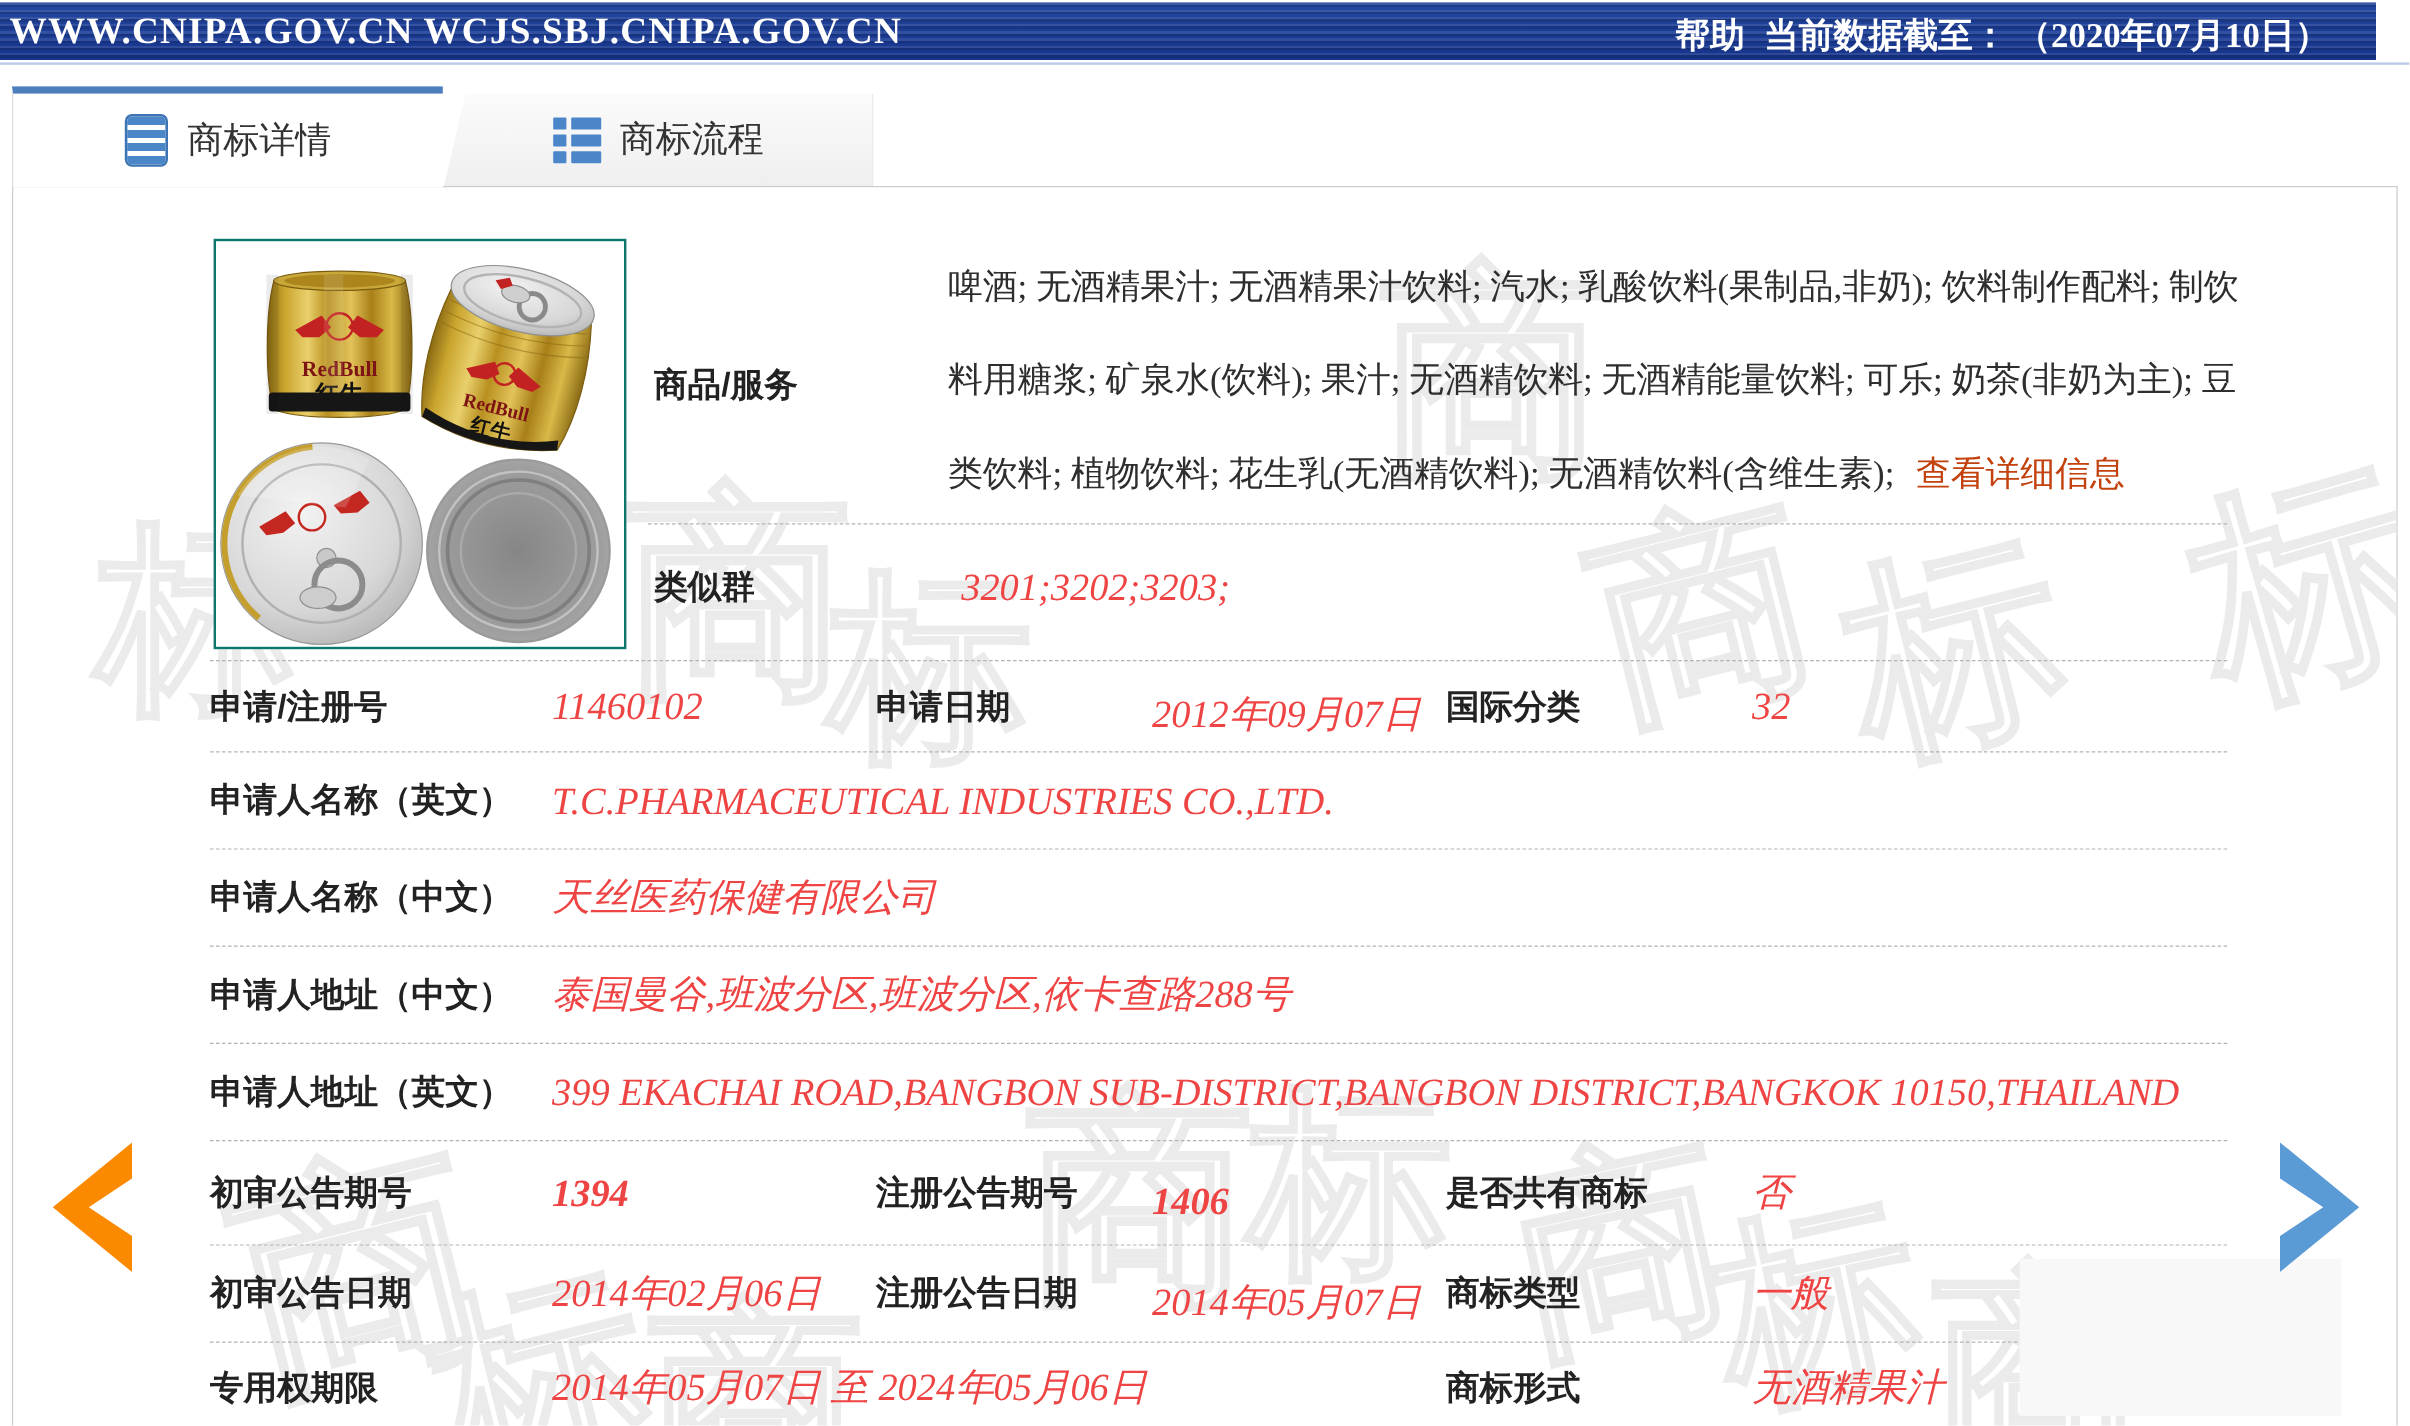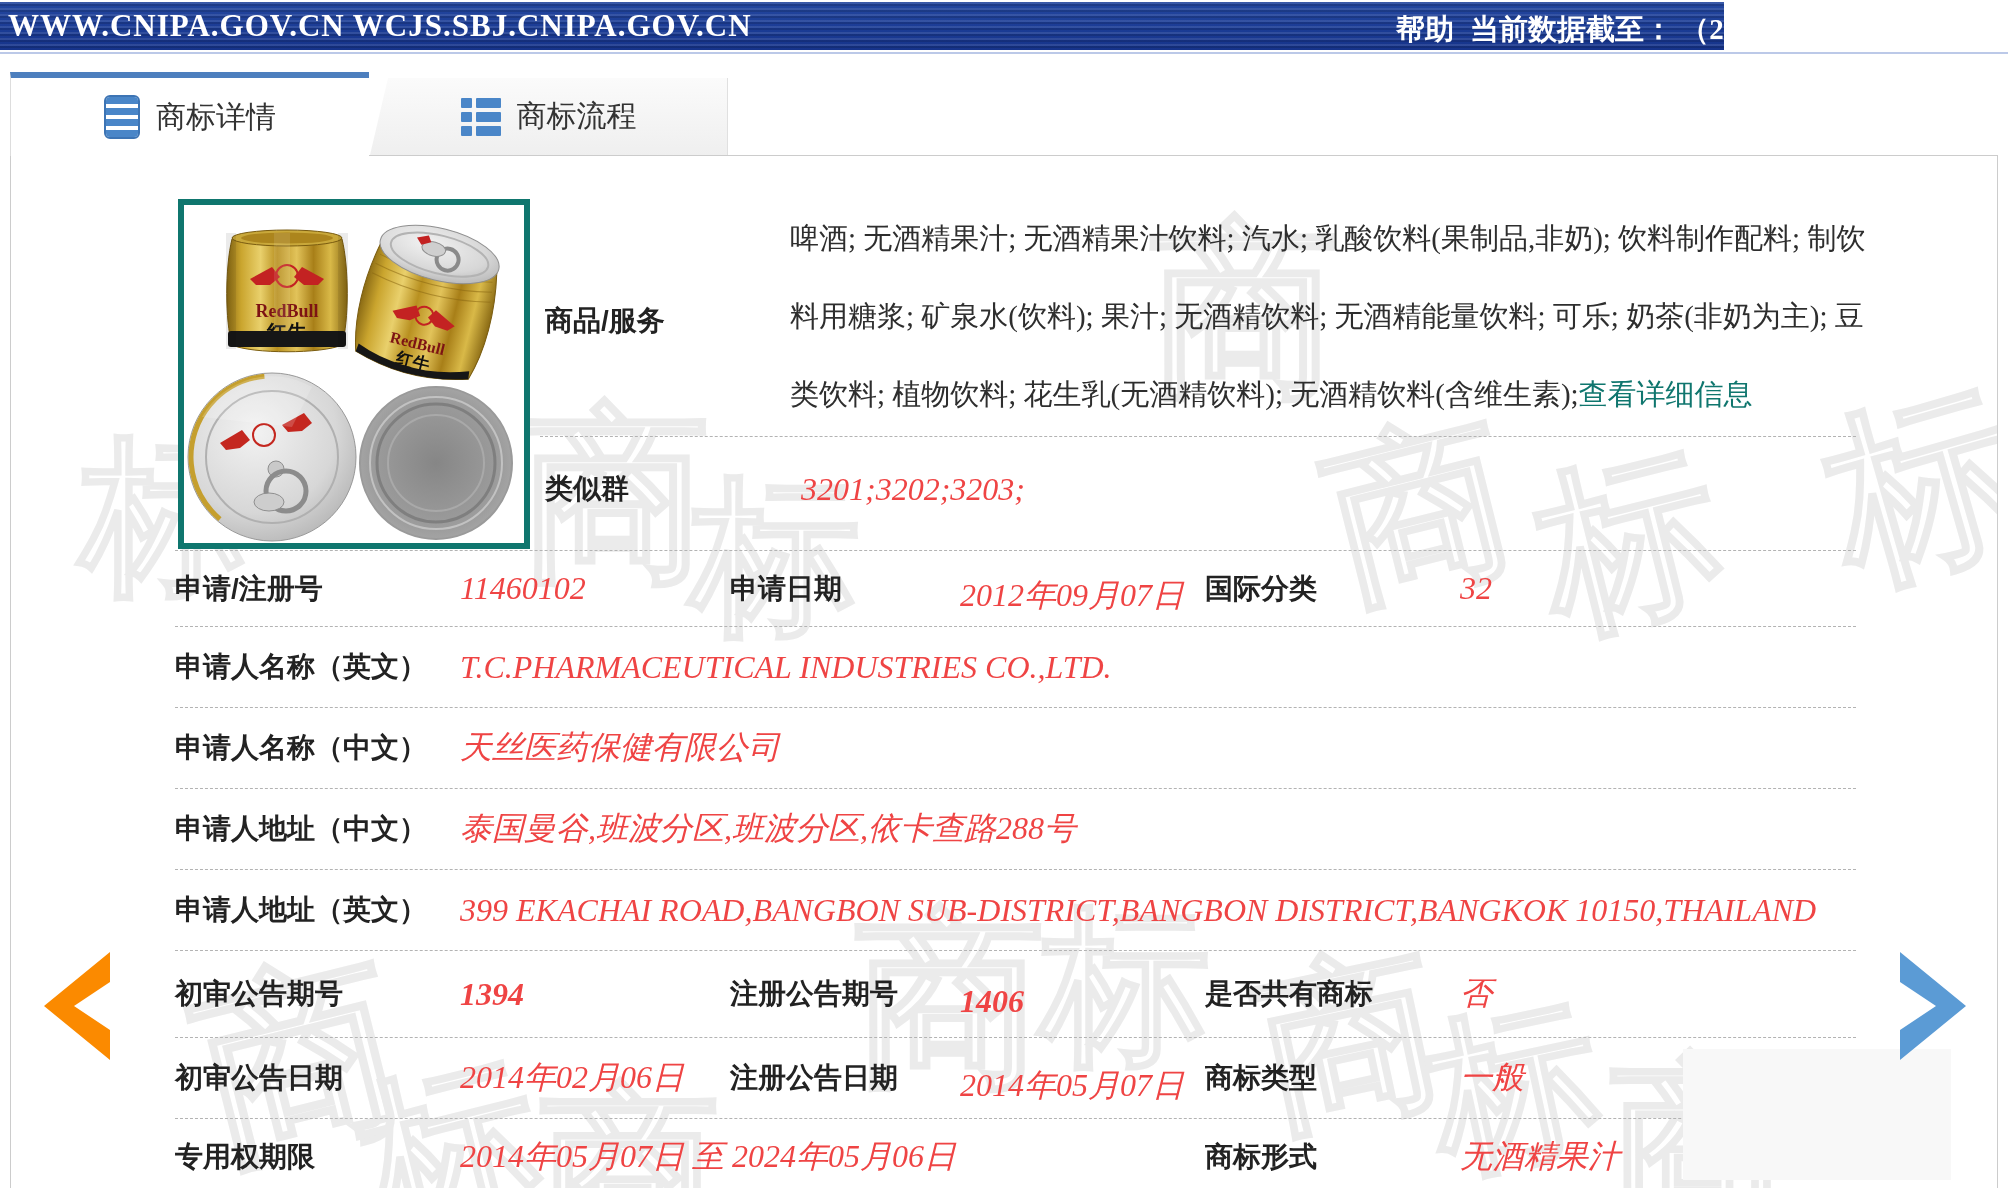--- a/index.html
+++ b/index.html
@@ -2,21 +2,21 @@
 <html><head>
 <meta charset="utf-8">
 <style>
   html,body{margin:0;padding:0;}
   body{
     width:2008px;height:1188px;overflow:hidden;position:relative;background:#fff;
     font-family:"Liberation Sans","DejaVu Sans",sans-serif;
   }
   
   .topbar{
-    position:absolute;left:0;top:2px;width:1724px;height:48px;color:#fff;
+    position:absolute;left:0;top:2px;width:1980px;height:48px;color:#fff;
     background:
       repeating-linear-gradient(180deg, rgba(255,255,255,.10) 0 2px, rgba(0,0,0,.14) 2px 4px, rgba(255,255,255,0) 4px 6px),
       linear-gradient(180deg,#24479f,#1b3c95 55%,#16338a);
   }
   .topbar-left{position:absolute;left:8px;top:6px;font-family:"Liberation Serif","DejaVu Serif",serif;font-weight:bold;font-size:31px;letter-spacing:1px;white-space:nowrap;}
   .topbar-help{position:absolute;left:1396px;top:8px;font-family:"Liberation Serif","DejaVu Serif",serif;font-weight:bold;font-size:29px;cursor:pointer;}
   .topbar-cutoff{position:absolute;left:1470px;top:8px;font-family:"Liberation Serif","DejaVu Serif",serif;font-weight:bold;font-size:29px;white-space:nowrap;}
   .subline{position:absolute;left:0;top:52px;width:2008px;height:2px;background:#bcc9e8;}
   
   .tab{display:flex;align-items:center;justify-content:center;gap:16px;cursor:pointer;}
@@ -44,26 +44,26 @@
   .panel{
     position:absolute;left:10px;top:155px;width:1986px;height:1033px;background:#fff;
     border:1px solid #ccc;border-bottom:none;box-sizing:content-box;overflow:hidden;z-index:1;
   }
   .wm{
     position:absolute;z-index:0;font-weight:bold;line-height:1;color:transparent;
     -webkit-text-stroke:2px #ebebeb;font-family:"DejaVu Sans",sans-serif;user-select:none;
   }
   .tm{
     position:absolute;left:167px;top:43px;width:340px;height:338px;
-    border:6px solid #0f766e;background:#fff;z-index:2;
+    border:2px solid #0f766e;background:#fff;z-index:2;
   }
   .goods-label{position:absolute;left:534px;top:146px;z-index:2;}
   .goods-lines{position:absolute;left:779px;top:44px;width:1060px;z-index:2;}
   .goods-line{height:78px;display:flex;align-items:center;font-family:"Liberation Serif","DejaVu Serif",serif;font-size:29px;color:#2e2e2e;white-space:nowrap;}
-  .link{color:#0f766e;cursor:pointer;margin-left:0;}
+  .link{color:#c2410c;cursor:pointer;margin-left:18px;}
   .sep1{position:absolute;left:529px;top:280px;width:1316px;border-top:1px dashed #b3b3b3;z-index:2;}
   .similar-row{position:absolute;left:534px;top:300px;height:66px;display:flex;align-items:center;z-index:2;}
   .similar-row .f-label{width:256px;}
   .f-label{font-weight:bold;color:#222;font-size:28px;white-space:nowrap;}
   .f-value{font-family:"Liberation Serif","DejaVu Serif",serif;font-size:32px;color:#ef4444;white-space:nowrap;font-style:italic;}
   .f-value.bold{font-weight:bold;}
   .rows{position:absolute;left:164px;top:394px;width:1681px;z-index:2;border-top:1px dashed #b3b3b3;}
   .frow{display:flex;align-items:center;border-bottom:1px dashed #b3b3b3;}
   .cl1{width:285px;} .cv1{width:270px;} .cl2{width:230px;} .cv2{width:245px;margin-top:15px;} .cl3{width:255px;} .cv3{flex:1;}
   .cvwide{width:745px;} .cvfull{flex:1;}

